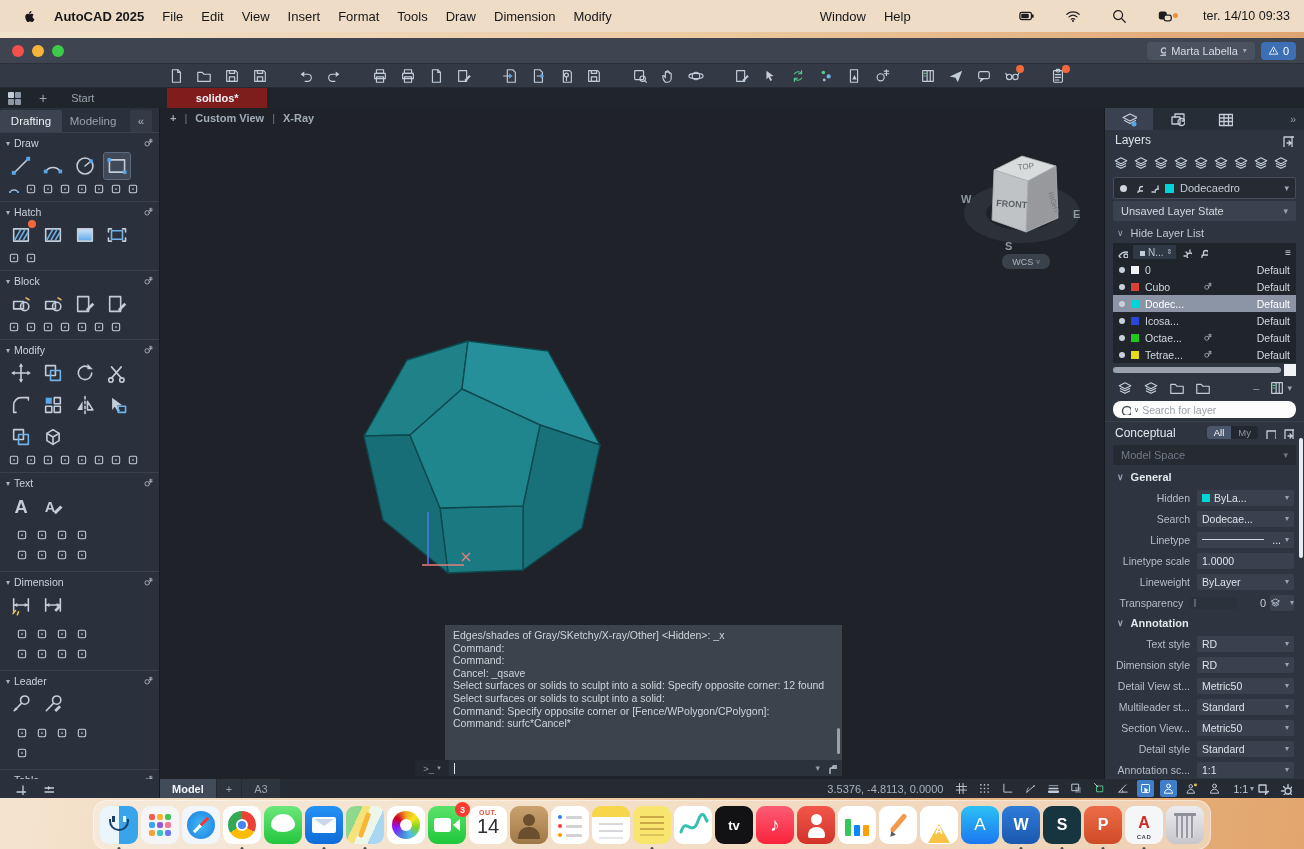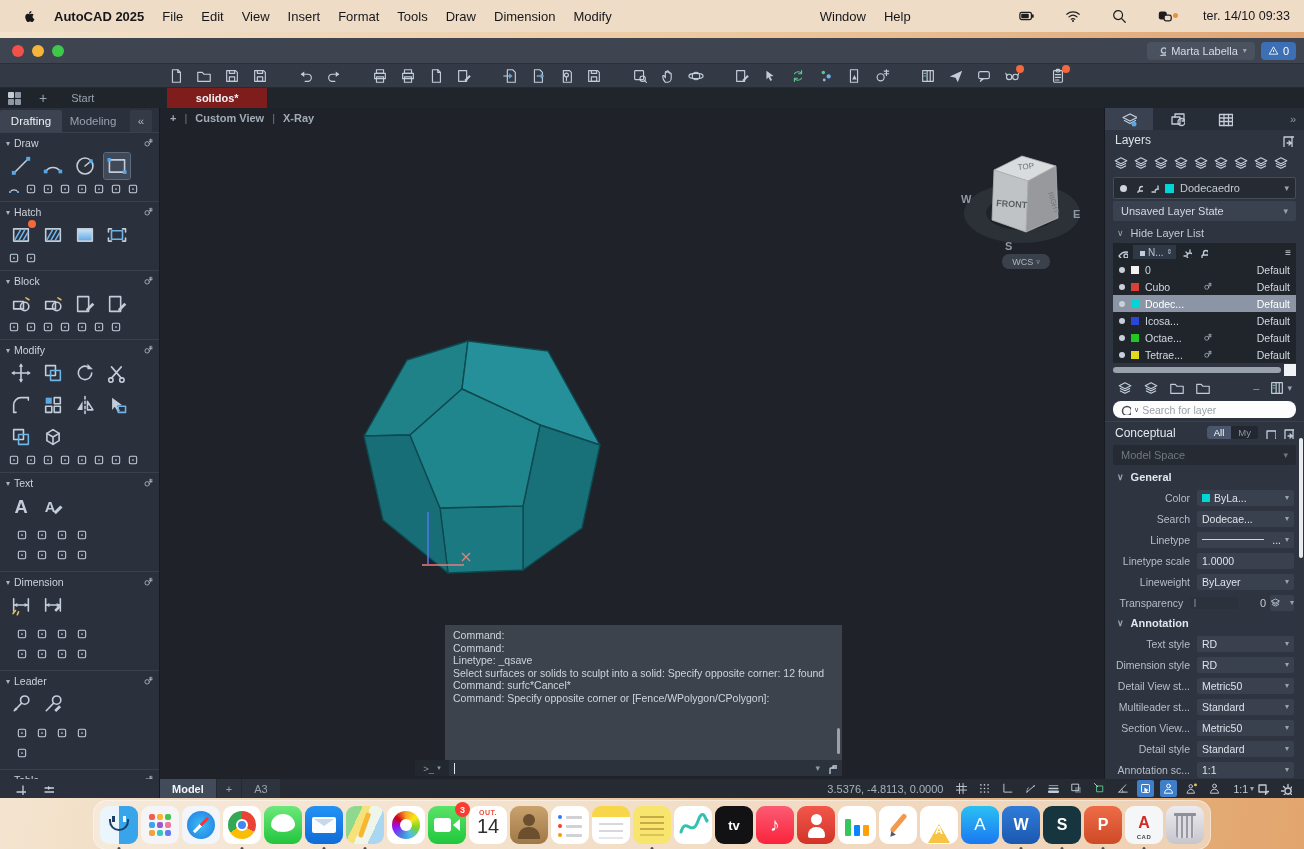--- a/index.html
+++ b/index.html
@@ -1169,26 +1169,28 @@
         </g>
       </svg>
 
       <div class="wcs-pill">
         <span>WCS</span>
           <span style="font-size:7px">▿</span>
       </div>
 
       <div class="cmd-hist" id="cmd-hist">
         <div class="cmd-scroll"></div>
+          <div class="ln">Edges/shades of Gray/SKetchy/X-ray/Other] &lt;Hidden&gt;: _x</div>
           <div class="ln">Command:</div>
           <div class="ln">Command:</div>
-          <div class="ln">Linetype: _qsave</div>
+          <div class="ln">Cancel: _qsave</div>
           <div class="ln">Select surfaces or solids to sculpt into a solid: Specify opposite corner: 12 found</div>
+          <div class="ln">Select surfaces or solids to sculpt into a solid:</div>
+          <div class="ln">Command: Specify opposite corner or [Fence/WPolygon/CPolygon]:</div>
           <div class="ln">Command: surfc*Cancel*</div>
-          <div class="ln">Command: Specify opposite corner or [Fence/WPolygon/CPolygon]:</div>
         </div>
       <div class="cmd-row">
         <span class="cmd-chip">
             <span>&gt;_</span>
             <span style="font-size:7px">▾</span>
           </span>
         <span class="cmd-input">
             <span class="cmd-caret"></span>
           </span>
         <span class="cmd-right">
@@ -1467,21 +1469,21 @@
       <div class="space-row">
         <span>Model Space</span>
           <span class="caret">▾</span>
       </div>
       <div class="sec-head">
         <span class="chev">∨</span>
           <span>General</span>
       </div>
       <div id="prop-general">
           <div class="prow">
-            <span class="lbl">Color</span>
+            <span class="lbl">Hidden</span>
             <span class="val">
               <span class="sw" style="background:#00d6d6"></span>
               <span>ByLa...</span>
               <span class="caret">▾</span>
             </span>
           </div>
           <div class="prow">
             <span class="lbl">Search</span>
             <span class="val">
               <span>Dodecae...</span>

